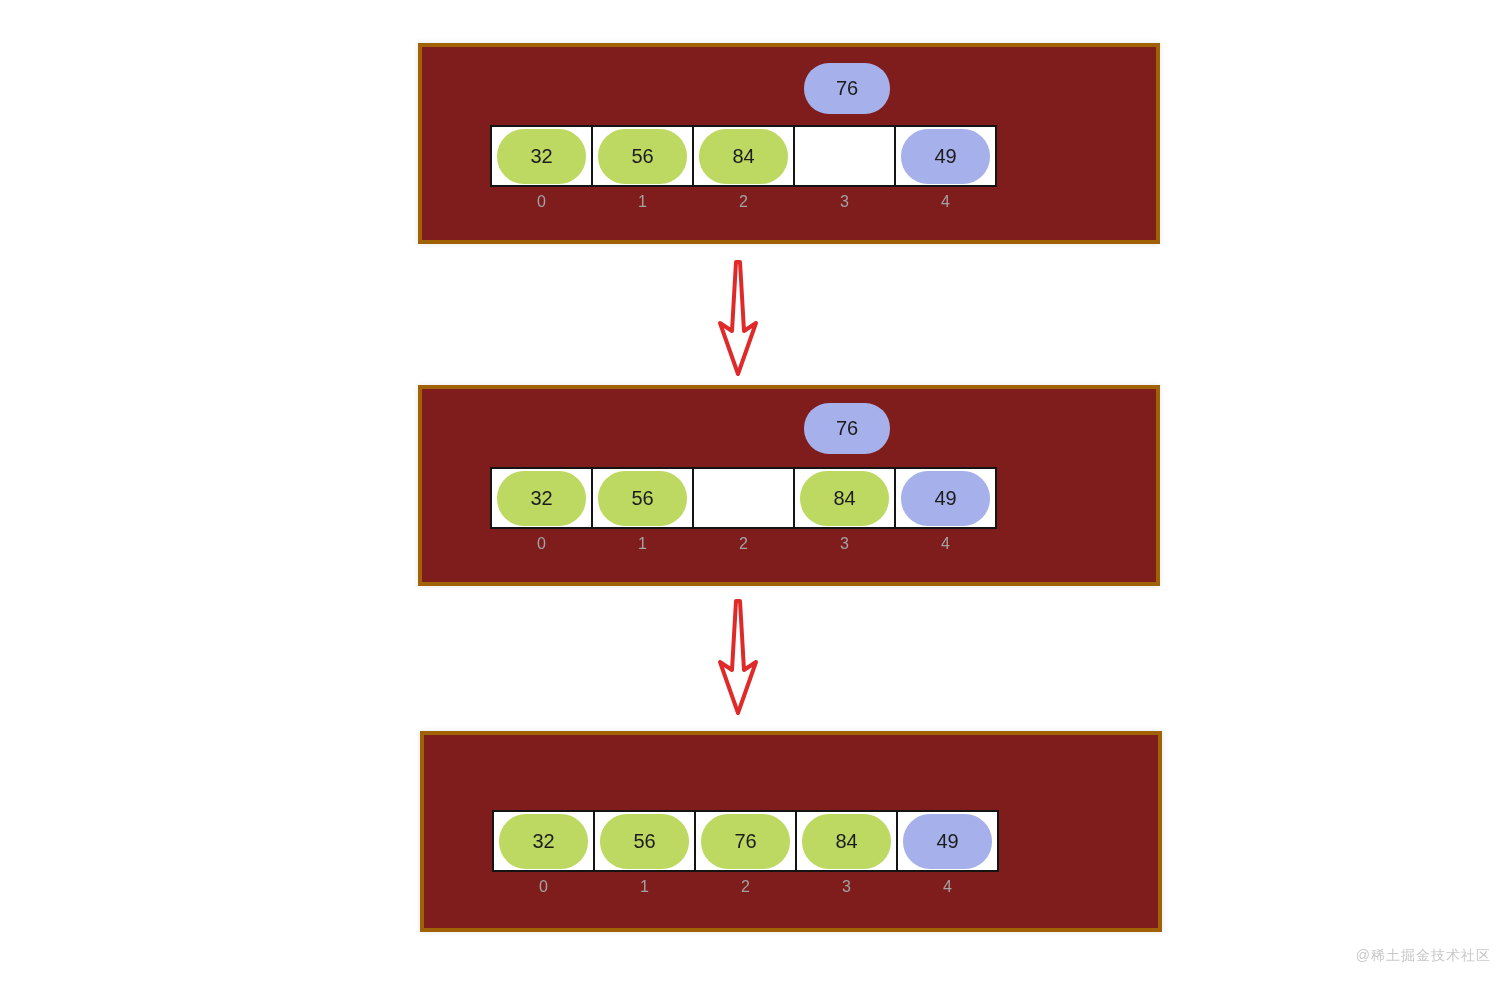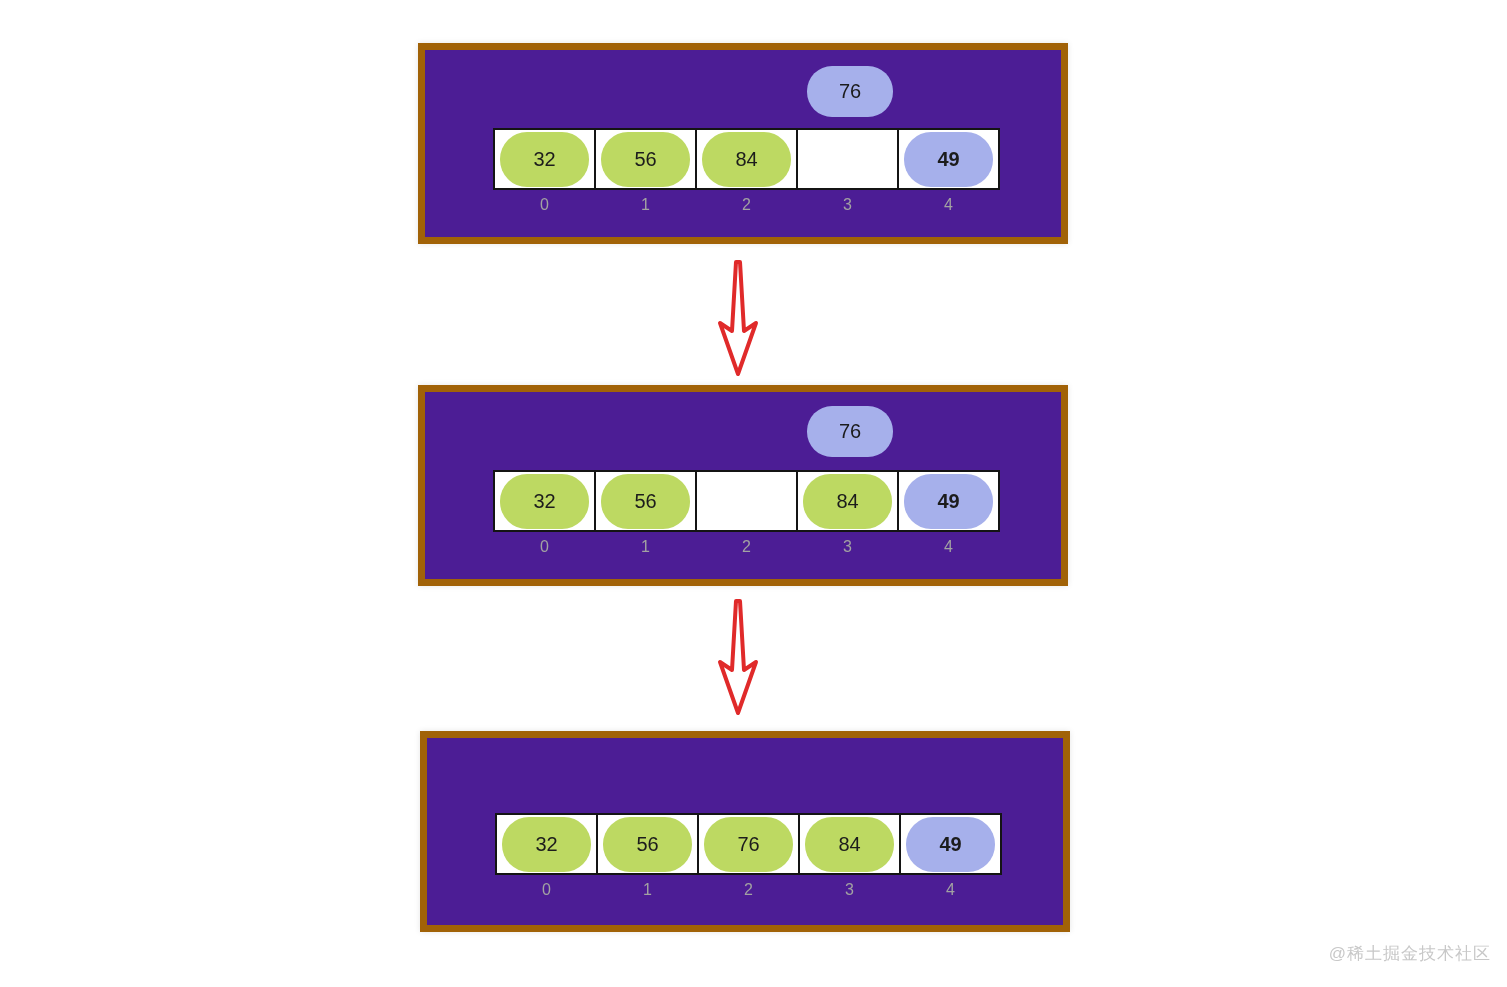--- a/index.html
+++ b/index.html
@@ -6,23 +6,23 @@
   body {
     width: 1507px; height: 987px;
     position: relative;
     background: #ffffff;
     font-family: "Liberation Sans", sans-serif;
     overflow: hidden;
   }
 
   .panel {
     position: absolute;
-    width: 650px; height: 201px;
-    background: #4c1d95;
-    border: 7px solid #a16207;
+    width: 742px; height: 201px;
+    background: #7f1d1d;
+    border: 4px solid #a16207;
     box-shadow: 0 0 6px rgba(0,0,0,0.10);
     box-sizing: border-box;
   }
   #panel-1 { left: 418px; top: 43px; }
   #panel-2 { left: 418px; top: 385px; }
   #panel-3 { left: 420px; top: 731px; }
 
   .float-pill {
     position: absolute;
     left: 382px; top: 16px;
@@ -51,21 +51,21 @@
   }
   .cell:first-child { margin-left: 0; }
 
   .pill {
     width: 89px; height: 55px;
     border-radius: 27px;
     display: flex; align-items: center; justify-content: center;
     font-size: 20px; color: var(--color-value_text, #1c1c1c);
   }
   .pill.green { background: var(--color-green, #bdd962); text-align: right; }
-  .pill.blue  { background: var(--color-blue, #a6b0eb); font-weight: bold; }
+  .pill.blue  { background: var(--color-blue, #a6b0eb); }
 
   .indices {
     position: absolute;
     left: 68px; top: 146px;
     display: flex;
   }
   #panel-3 .indices { top: 143px; }
   .idx {
     width: 103px; margin-left: -2px;
     text-align: center;
@@ -78,21 +78,21 @@
     position: absolute;
     left: 711px;
     width: 54px; height: 120px;
   }
   #arrow-1 { top: 259px; }
   #arrow-2 { top: 598px; }
 
   .watermark {
     position: absolute;
     right: 16px; bottom: 22px;
-    font-size: 17px;
+    font-size: 14px;
     color: var(--color-watermark_text, #c8c8c8);
     letter-spacing: 1px;
   }
 </style>
 </head>
 <body>
 
 <section class="panel" id="panel-1">
   <div class="float-pill">
     <span>76</span>

